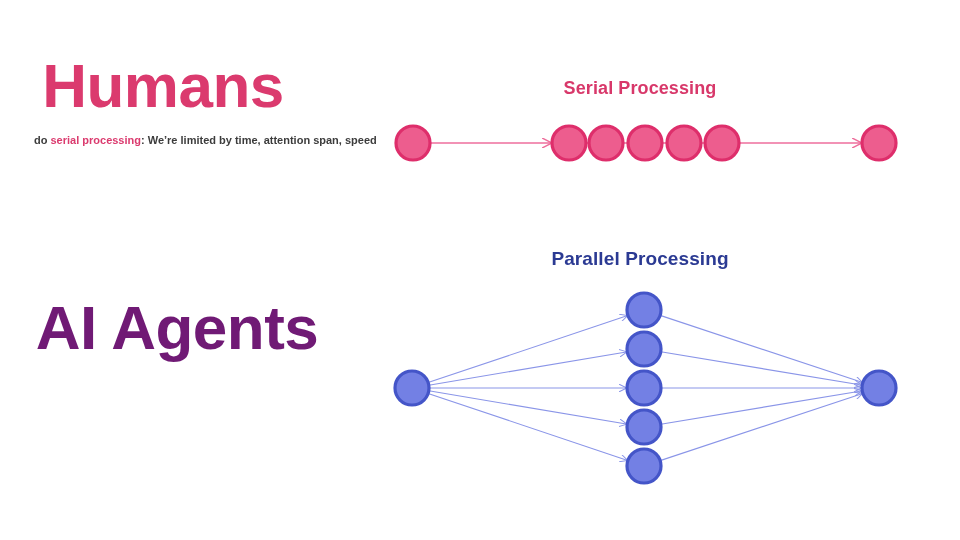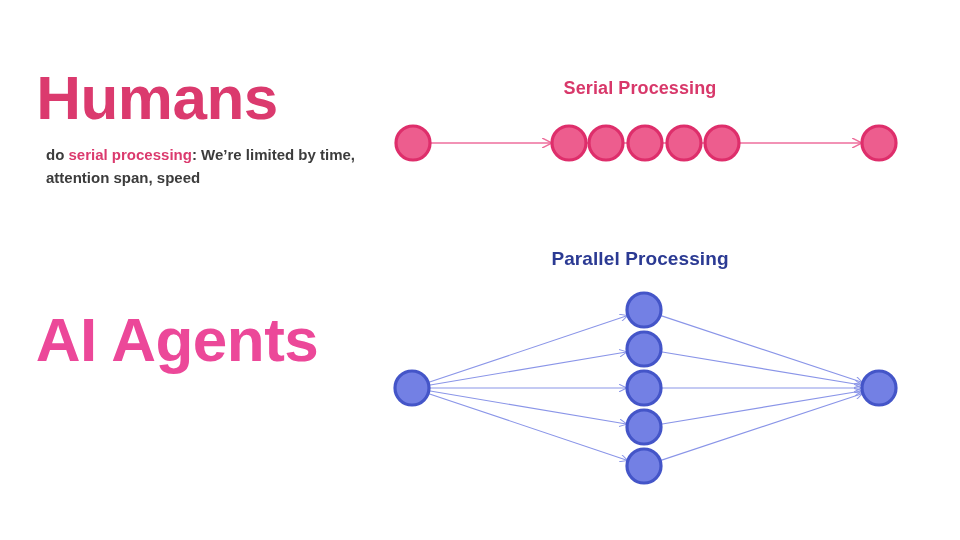--- a/index.html
+++ b/index.html
@@ -26,32 +26,32 @@
   .text-block {
     position: absolute;
     width: 370px;
   }
 
   .heading {
     font-size: 62px;
     font-weight: 700;
     line-height: 1.0;
     letter-spacing: -0.5px;
-    margin: 12px;
+    margin: 0;
     white-space: nowrap;
   }
   .heading.pink { color: #DB3A6E; }
-  .heading.navy { color: #ec4899; }
+  .heading.navy { color: #701a75; }
 
   .body-copy {
-    font-size: 15px;
+    font-size: 11px;
     font-weight: 700;
     line-height: 1.52;
     color: #3C3C3C;
-    margin: 16px;
+    margin: 4px;
   }
   .body-copy .em-pink { color: #DB3A6E; }
   .body-copy .em-navy { color: #3A4CB0; }
 
   
   #humans-block { left: 16px; top: 55px; }
   #humans-block .heading { margin-left: 0; text-align: center; padding-right: 76px; }
   #humans-block .body-copy { margin-top: 15px; padding-left: 14px; }
 
   

